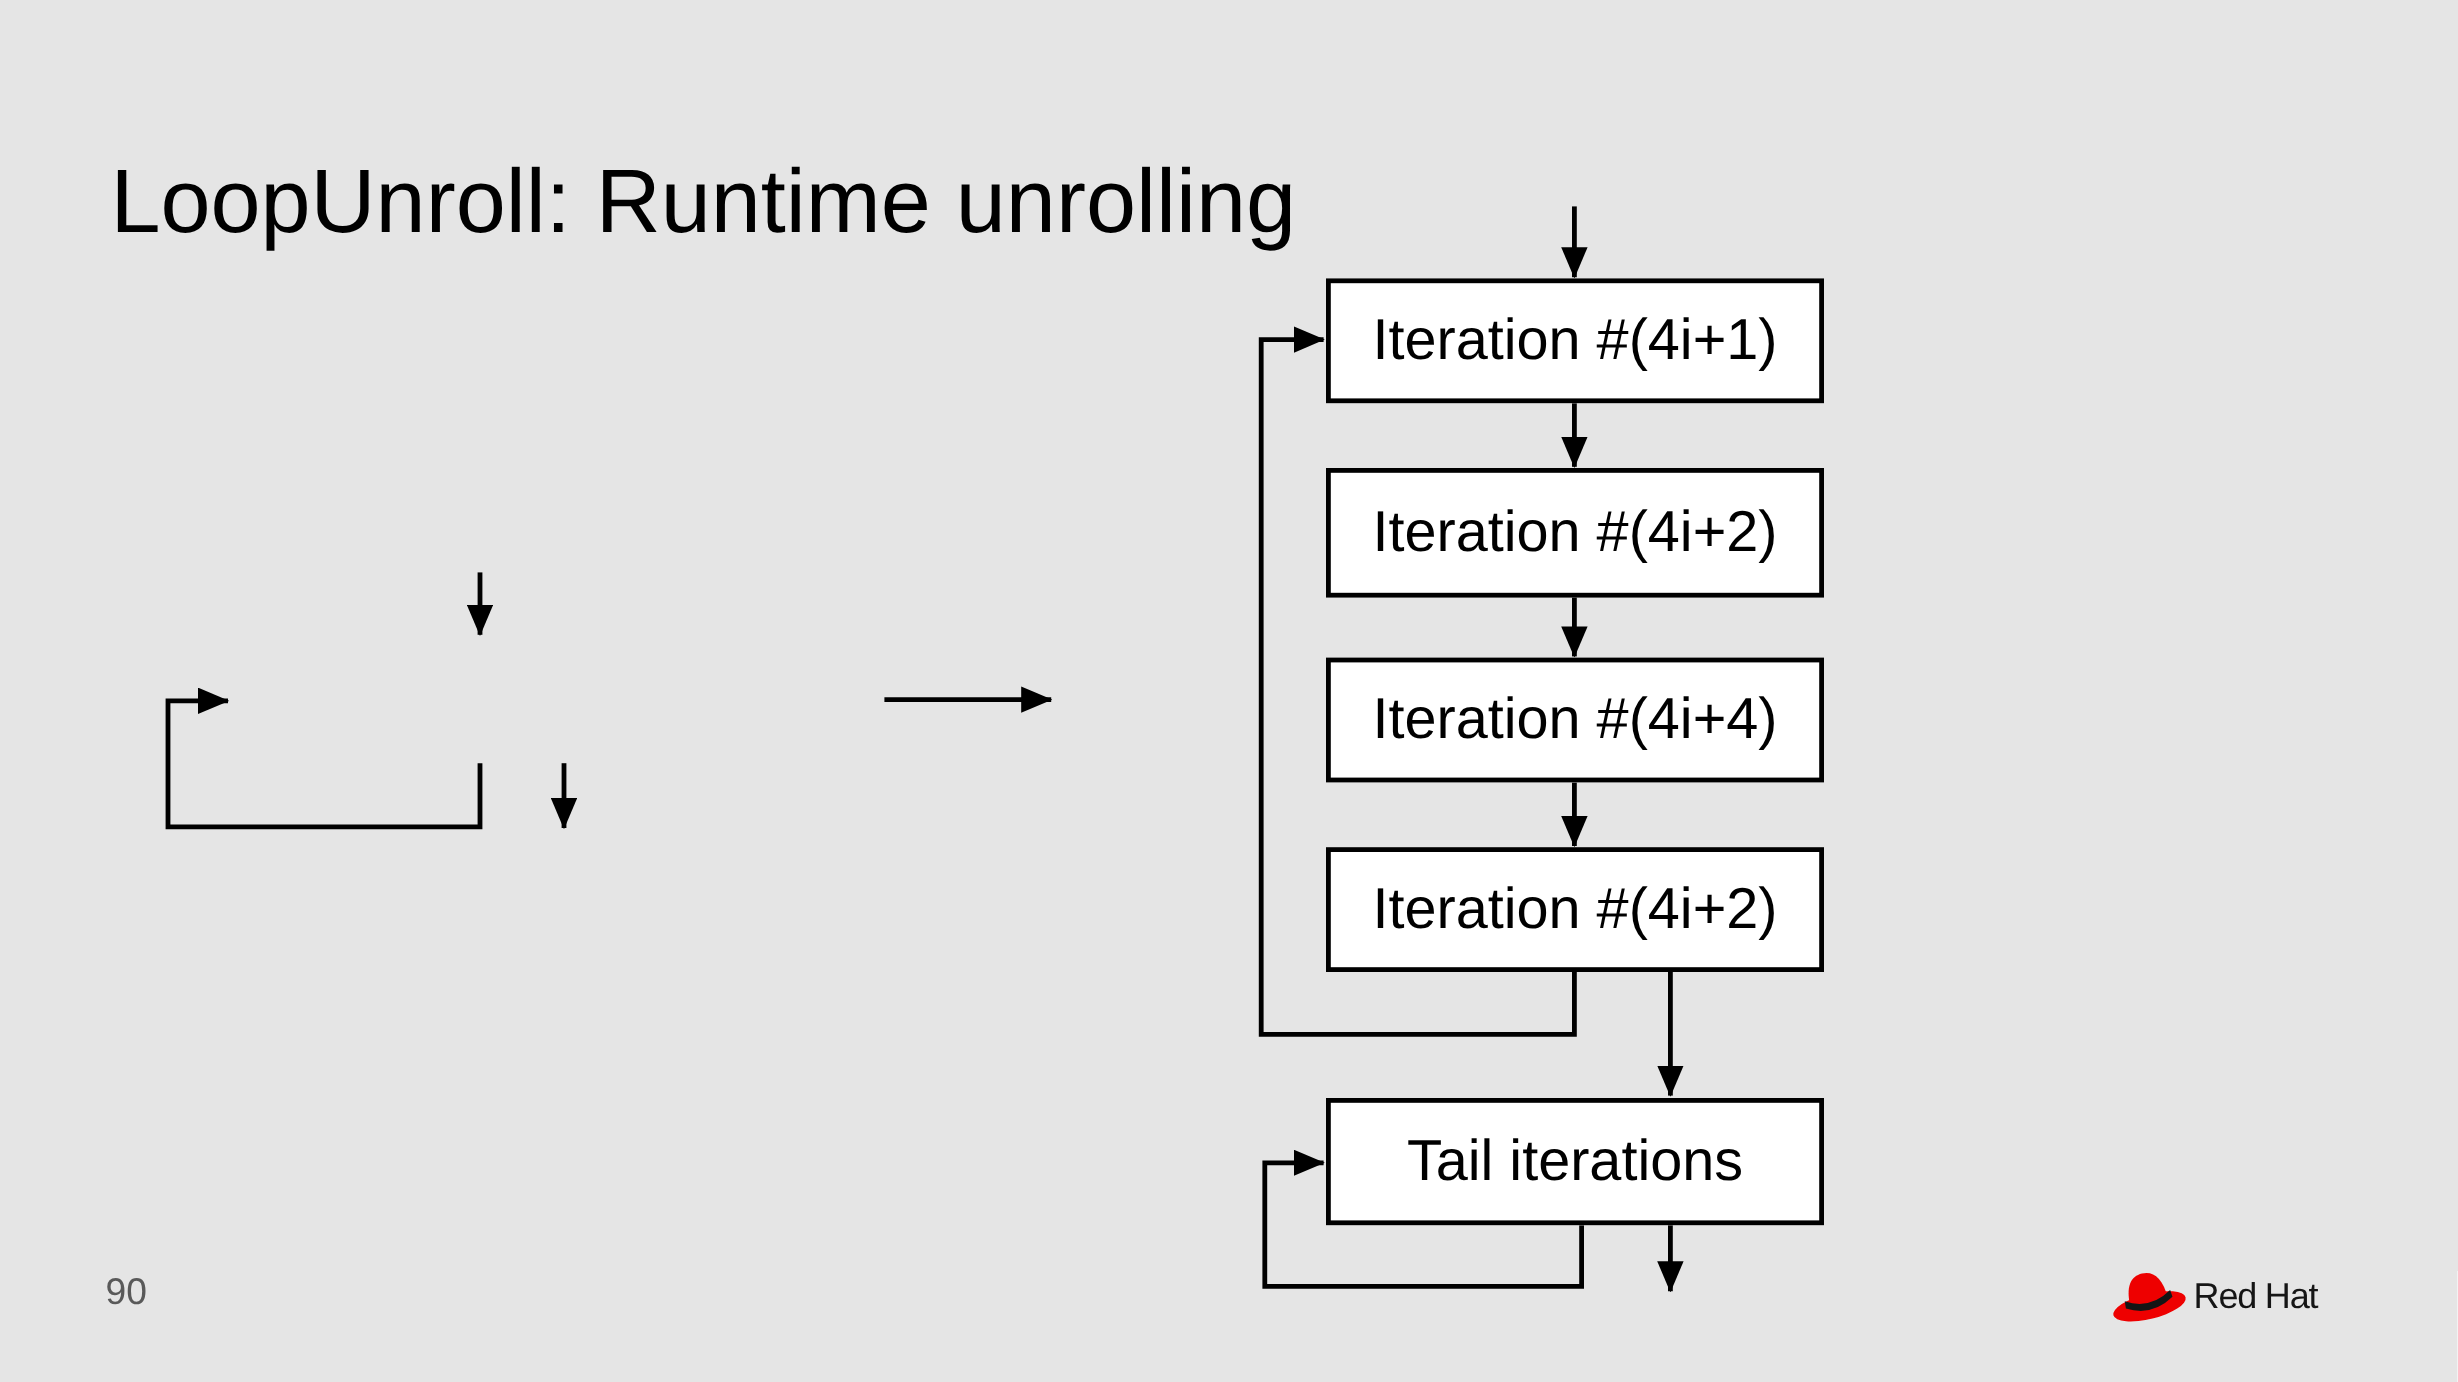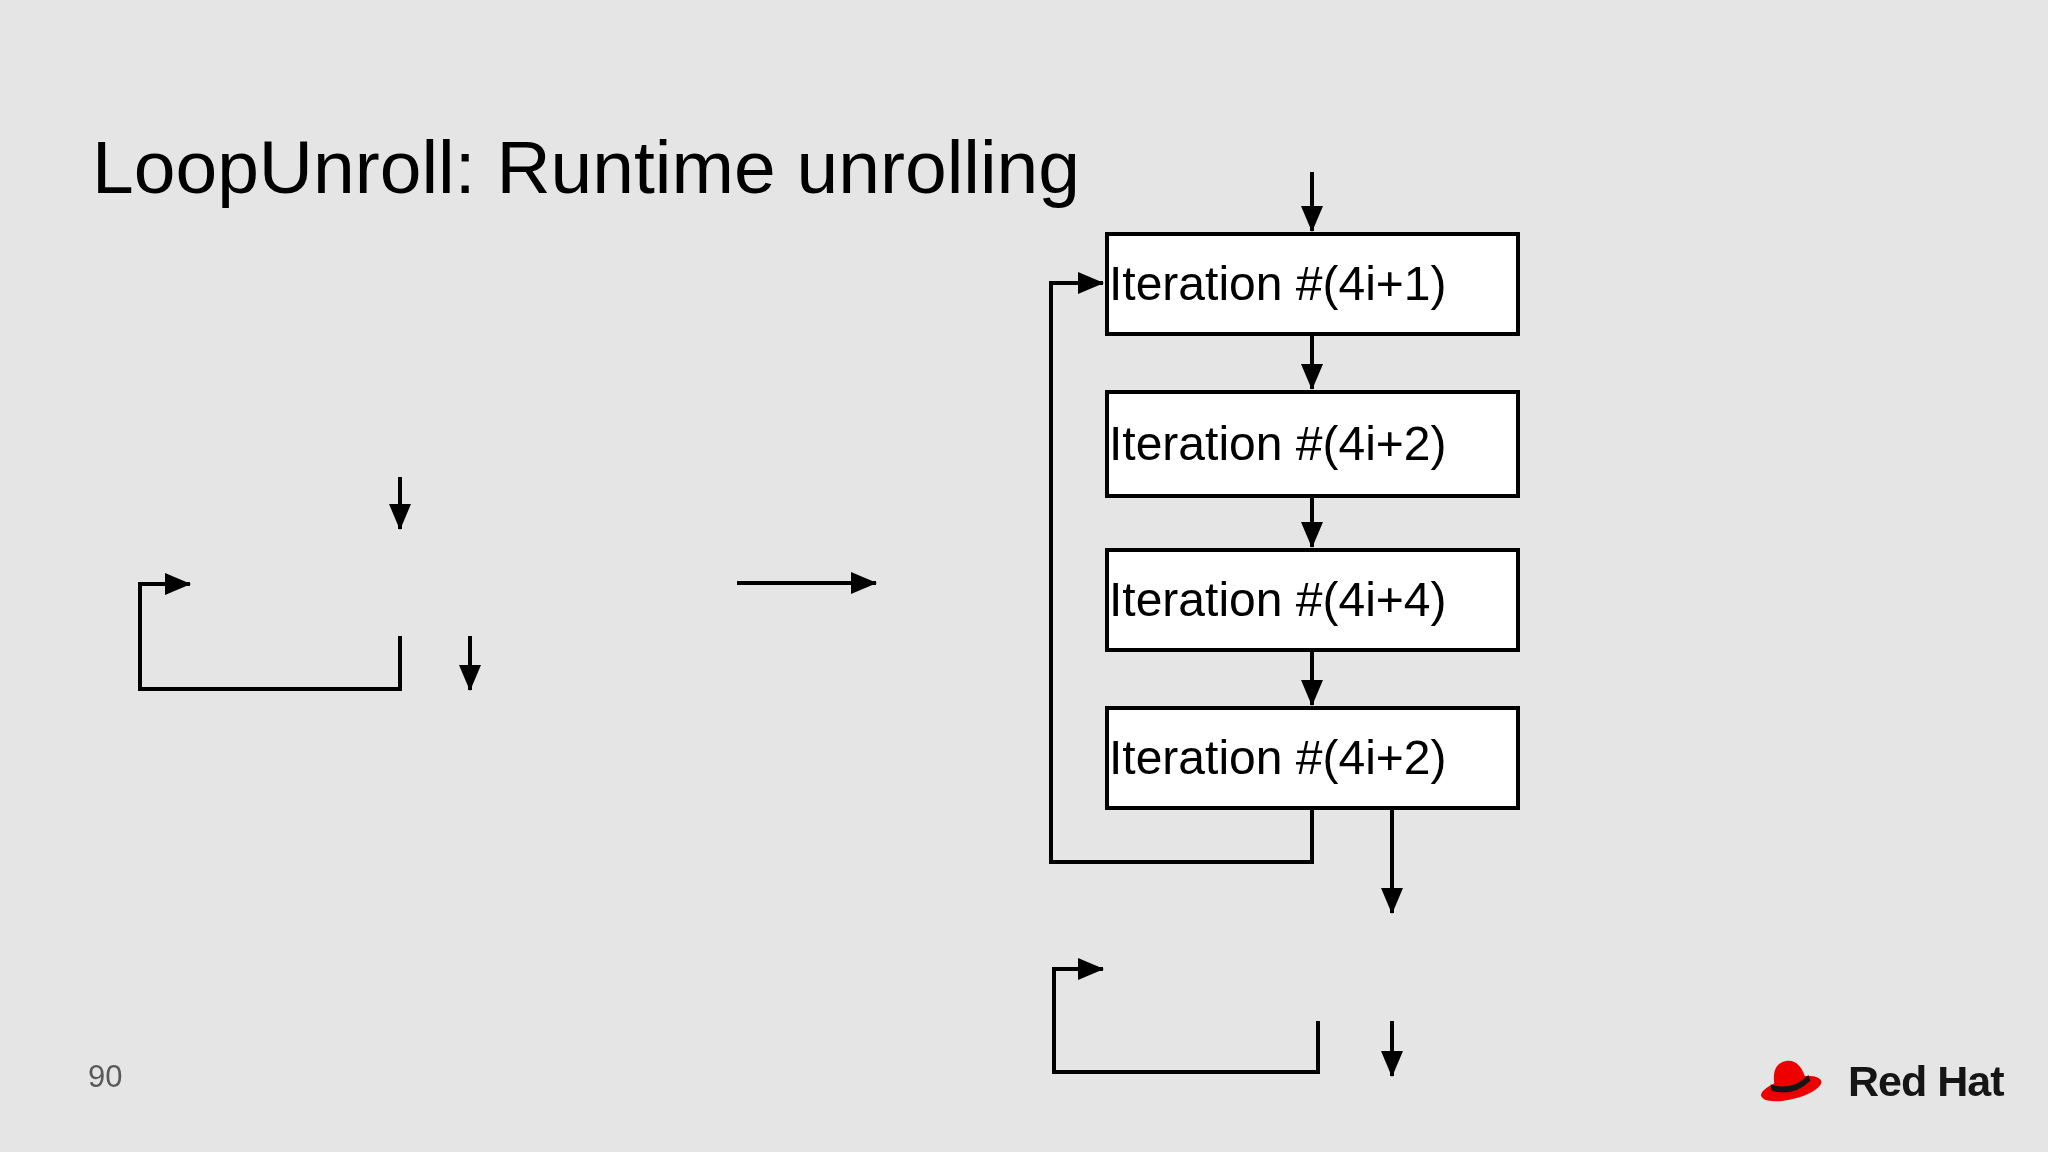--- a/index.html
+++ b/index.html
@@ -34,21 +34,21 @@
     width: 2048px;
     height: 1152px;
   }
   .flow-box {
     position: absolute;
     box-sizing: border-box;
     background: #ffffff;
     border: 4px solid #000000;
     display: flex;
     align-items: center;
-    justify-content: flex-start;
+    justify-content: center;
     font-size: 48px;
     line-height: 1;
     color: #000000;
     white-space: nowrap;
   }
   .box-original   { left: 192px;  top: 531px; width: 415px; height: 105px; }
   .box-unroll-1   { left: 1105px; top: 232px; width: 415px; height: 104px; }
   .box-unroll-2   { left: 1105px; top: 390px; width: 415px; height: 108px; }
   .box-unroll-3   { left: 1105px; top: 548px; width: 415px; height: 104px; }
   .box-unroll-4   { left: 1105px; top: 706px; width: 415px; height: 104px; }
@@ -68,23 +68,23 @@
     height: 56px;
     display: flex;
     align-items: center;
   }
   .logo-hat {
     width: 66px;
     height: 54px;
     display: block;
   }
   .logo-text {
-    margin-left: 24px;
-    font-size: 43px;
-    font-weight: 700;
+    margin-left: 4px;
+    font-size: 30px;
+    font-weight: 400;
     letter-spacing: -1px;
     color: #151515;
     white-space: nowrap;
   }
 </style>
 </head>
 <body>
 
 <div class="slide">
 
@@ -119,20 +119,23 @@
   </div>
   <div class="flow-box box-unroll-2">
     <span>Iteration #(4i+2)</span>
   </div>
   <div class="flow-box box-unroll-3">
     <span>Iteration #(4i+4)</span>
   </div>
   <div class="flow-box box-unroll-4">
     <span>Iteration #(4i+2)</span>
   </div>
+  <div class="flow-box box-tail">
+    <span>Tail iterations</span>
+  </div>
 
   <div class="page-number">90</div>
 
   <div class="logo">
     <svg class="logo-hat" viewBox="0 0 132 106" xmlns="http://www.w3.org/2000/svg">
       <g transform="rotate(-14 66 58)">
         <ellipse cx="64" cy="68" rx="62" ry="21" fill="#ee0000"></ellipse>
         <path d="M33 62 C33 26 46 12 65 12 C84 12 97 27 97 62 Z" fill="#ee0000"></path>
         <path d="M26 50 Q64 74 104 50 L105 62 Q64 86 25 62 Z" fill="#151515"></path>
       </g>

